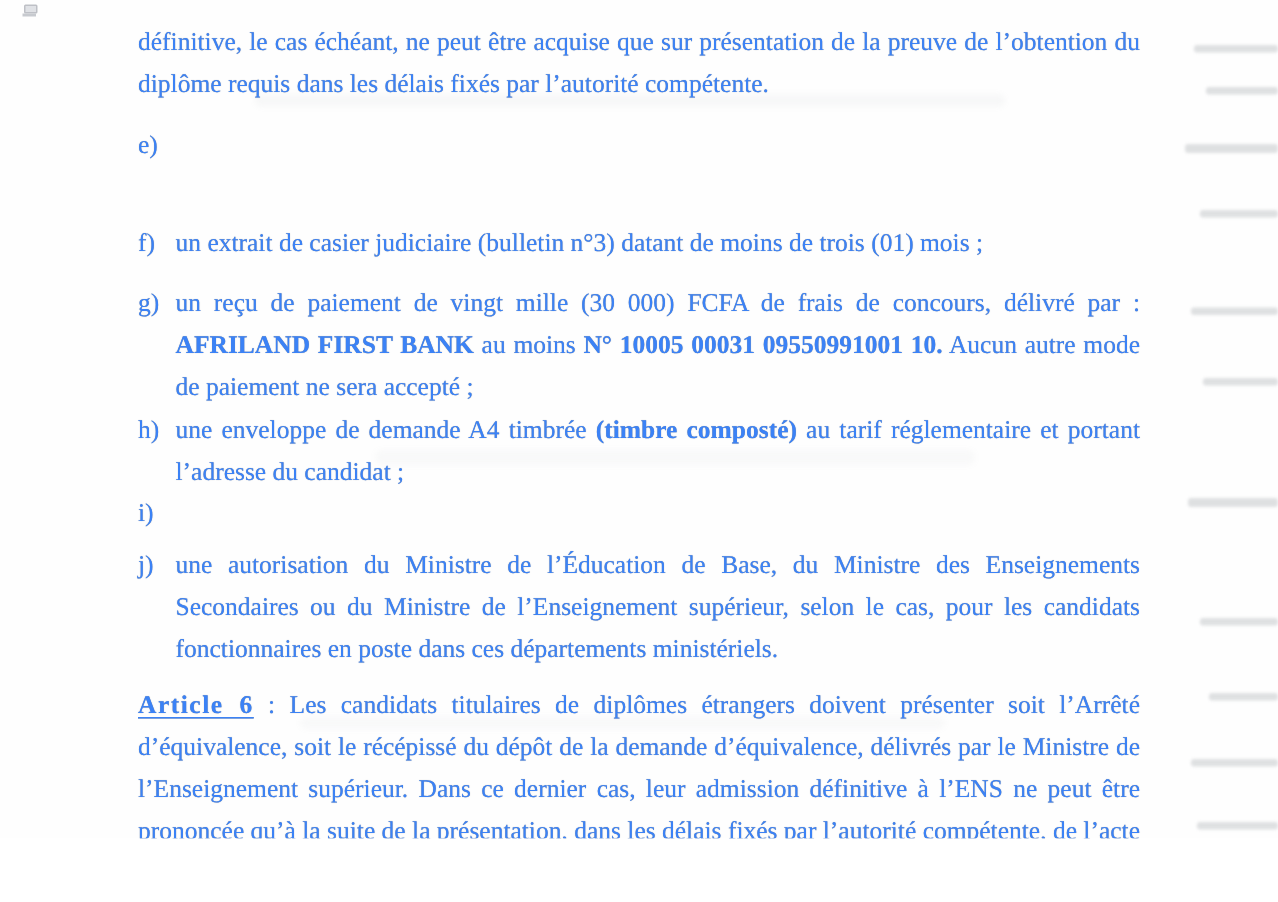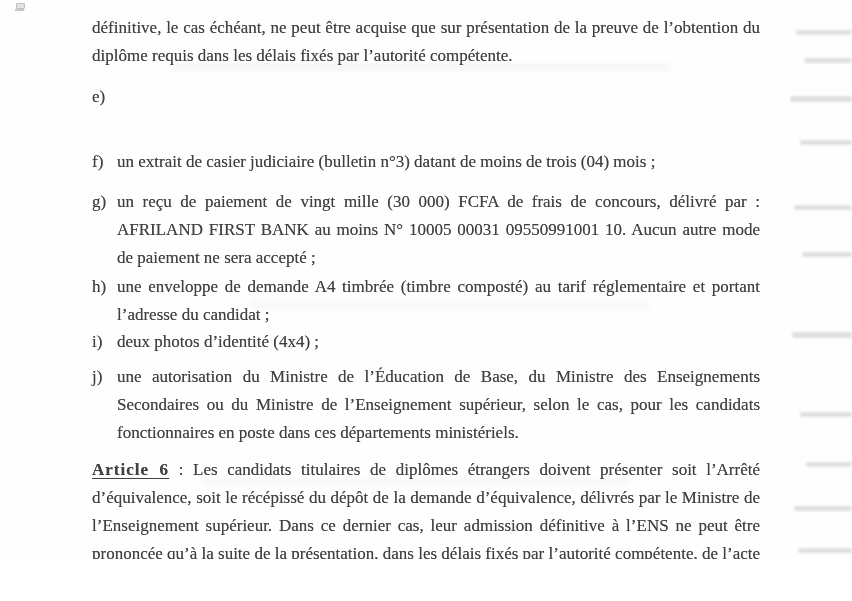--- a/index.html
+++ b/index.html
@@ -4,37 +4,37 @@
 <style>
   html,body{margin:0;padding:0;background:#ffffff;}
   .page{
     position:relative;
     width:852px;height:559px;
     background:#fefefe;
     overflow:hidden;
     font-family:"Liberation Serif", serif;
     font-size:17px;
     line-height:28px;
-    color:#404040;
+    color:#3b82f6;
     text-shadow:0 0 .5px rgba(40,40,40,.55);
   }
   .para{
     position:absolute;
     left:92px;width:668px;
     text-align:justify;
   }
   .li{
     position:absolute;
     left:117px;width:643px;
     text-align:justify;
   }
   .li .letter{
     position:absolute;left:-25px;top:0;
   }
-  .b{font-weight:normal;}
+  .b{font-weight:bold;}
   .art-label{font-weight:bold;text-decoration:underline;text-underline-offset:3px;letter-spacing:1px;margin-top:23px;}
   
   .smear{position:absolute;background:#9aa0a6;opacity:.07;filter:blur(2px);border-radius:4px;}
   .smear.s1{left:170px;top:63px;width:500px;height:8px;}
   .smear.s2{left:250px;top:300px;width:400px;height:10px;opacity:.05;}
   .smear.s3{left:200px;top:478px;width:430px;height:8px;opacity:.05;}
   
   .streak{position:absolute;background:#b9bdc0;opacity:.45;filter:blur(1.2px);height:5px;border-radius:2px;}
   .streak:nth-child(1){left:796px;top:30px;width:56px;}
   .streak:nth-child(2){left:804px;top:58px;width:48px;}
@@ -95,36 +95,35 @@
   <div class="para" style="top:14px">
     <span>définitive, le cas échéant, ne peut être acquise que sur présentation de la preuve de l’obtention du diplôme requis dans les délais fixés par l’autorité compétente.</span>
   </div>
 
   <div class="li" style="top:83px">
     <span class="letter">e)</span>
   </div>
 
   <div class="li" style="top:148px">
     <span class="letter">f)</span>
-    <span>un extrait de casier judiciaire (bulletin n°3) datant de moins de trois (04) mois ;</span>
+    <span>un extrait de casier judiciaire (bulletin n°3) datant de moins de trois (01) mois ;</span>
   </div>
 
   <div class="li" style="top:188px">
     <span class="letter">g)</span>
     <span><span>un reçu de paiement de vingt mille (30 000) FCFA de frais de concours, délivré par : </span><span class="b">AFRILAND FIRST BANK</span><span> au moins </span><span class="b">N° 10005 00031 09550991001 10.</span><span> Aucun autre mode de paiement ne sera accepté ;</span></span>
   </div>
 
   <div class="li" style="top:273px">
     <span class="letter">h)</span>
     <span><span>une enveloppe de demande A4 timbrée </span><span class="b">(timbre composté)</span><span> au tarif réglementaire et portant l’adresse du candidat ;</span></span>
   </div>
 
   <div class="li" style="top:328px">
     <span class="letter">i)</span>
-    <span>deux photos d’identité (4x4) ;</span>
   </div>
 
   <div class="li" style="top:363px">
     <span class="letter">j)</span>
     <span>une autorisation du Ministre de l’Éducation de Base, du Ministre des Enseignements Secondaires ou du Ministre de l’Enseignement supérieur, selon le cas, pour les candidats fonctionnaires en poste dans ces départements ministériels.</span>
   </div>
 
   <div class="para" style="top:456px">
     <span class="art-label">Article 6</span><span> : </span><span>Les candidats titulaires de diplômes étrangers doivent présenter soit l’Arrêté d’équivalence, soit le récépissé du dépôt de la demande d’équivalence, délivrés par le Ministre de l’Enseignement supérieur. Dans ce dernier cas, leur admission définitive à l’ENS ne peut être prononcée qu’à la suite de la présentation, dans les délais fixés par l’autorité compétente, de l’acte par lequel le Ministre de l’Enseignement supérieur accorde l’équivalence sollicitée.</span>
   </div>

